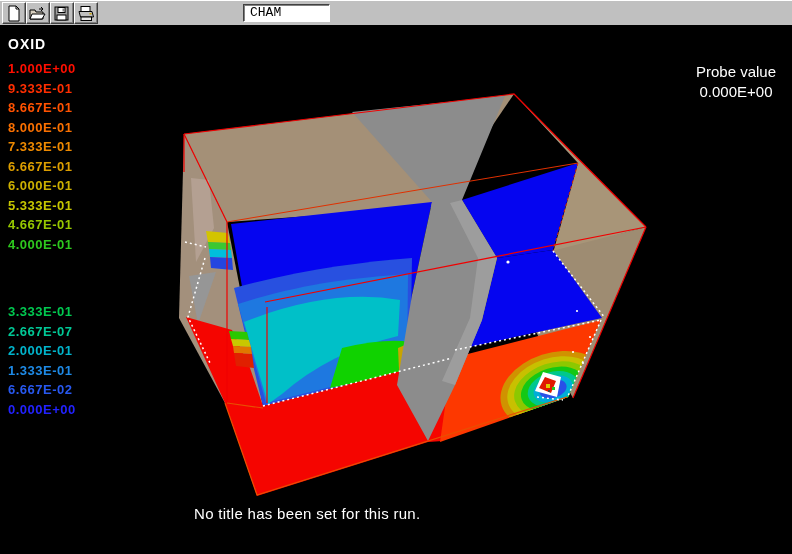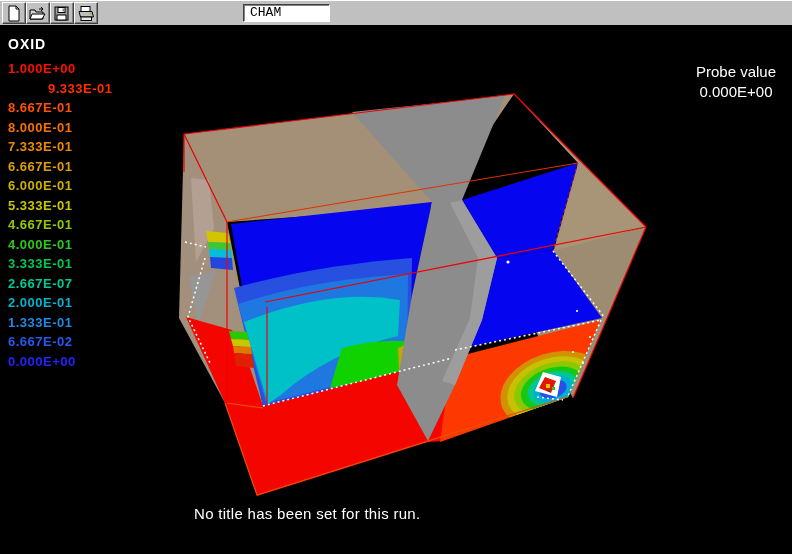--- a/index.html
+++ b/index.html
@@ -177,30 +177,30 @@
         <circle cx="573" cy="352" r="1.1"></circle>
         <circle cx="583" cy="363" r="1.1"></circle>
         <circle cx="590" cy="337" r="1.1"></circle>
         <circle cx="577" cy="311" r="1.1"></circle>
       </g>
     </svg>
 
     <div class="legend">
       <div class="varname">OXID</div>
       <div class="lv" style="color: rgb(255, 15, 0);">1.000E+00</div>
-      <div class="lv" style="color: rgb(255, 46, 0); margin-left: 40px;">9.333E-01</div>
+      <div class="lv" style="color: rgb(255, 46, 0);">9.333E-01</div>
       <div class="lv" style="color: rgb(255, 82, 0);">8.667E-01</div>
       <div class="lv" style="color: rgb(250, 112, 0);">8.000E-01</div>
       <div class="lv" style="color: rgb(238, 138, 0);">7.333E-01</div>
       <div class="lv" style="color: rgb(220, 158, 0);">6.667E-01</div>
       <div class="lv" style="color: rgb(204, 176, 0);">6.000E-01</div>
       <div class="lv" style="color: rgb(198, 198, 0);">5.333E-01</div>
       <div class="lv" style="color: rgb(150, 200, 0);">4.667E-01</div>
       <div class="lv" style="color: rgb(46, 200, 30);">4.000E-01</div>
-      <div class="lv" style="color: rgb(0, 200, 80);">3.333E-01</div>
+      <div class="lv" style="color: rgb(0, 200, 80); margin-top: 48px;">3.333E-01</div>
       <div class="lv" style="color: rgb(0, 200, 150);">2.667E-07</div>
       <div class="lv" style="color: rgb(0, 180, 204);">2.000E-01</div>
       <div class="lv" style="color: rgb(30, 138, 230);">1.333E-01</div>
       <div class="lv" style="color: rgb(40, 88, 240);">6.667E-02</div>
       <div class="lv" style="color: rgb(34, 34, 255);">0.000E+00</div>
     </div>
 
     <div class="probe">
       <div class="pl">Probe value</div>
       <div class="pv">0.000E+00</div>

